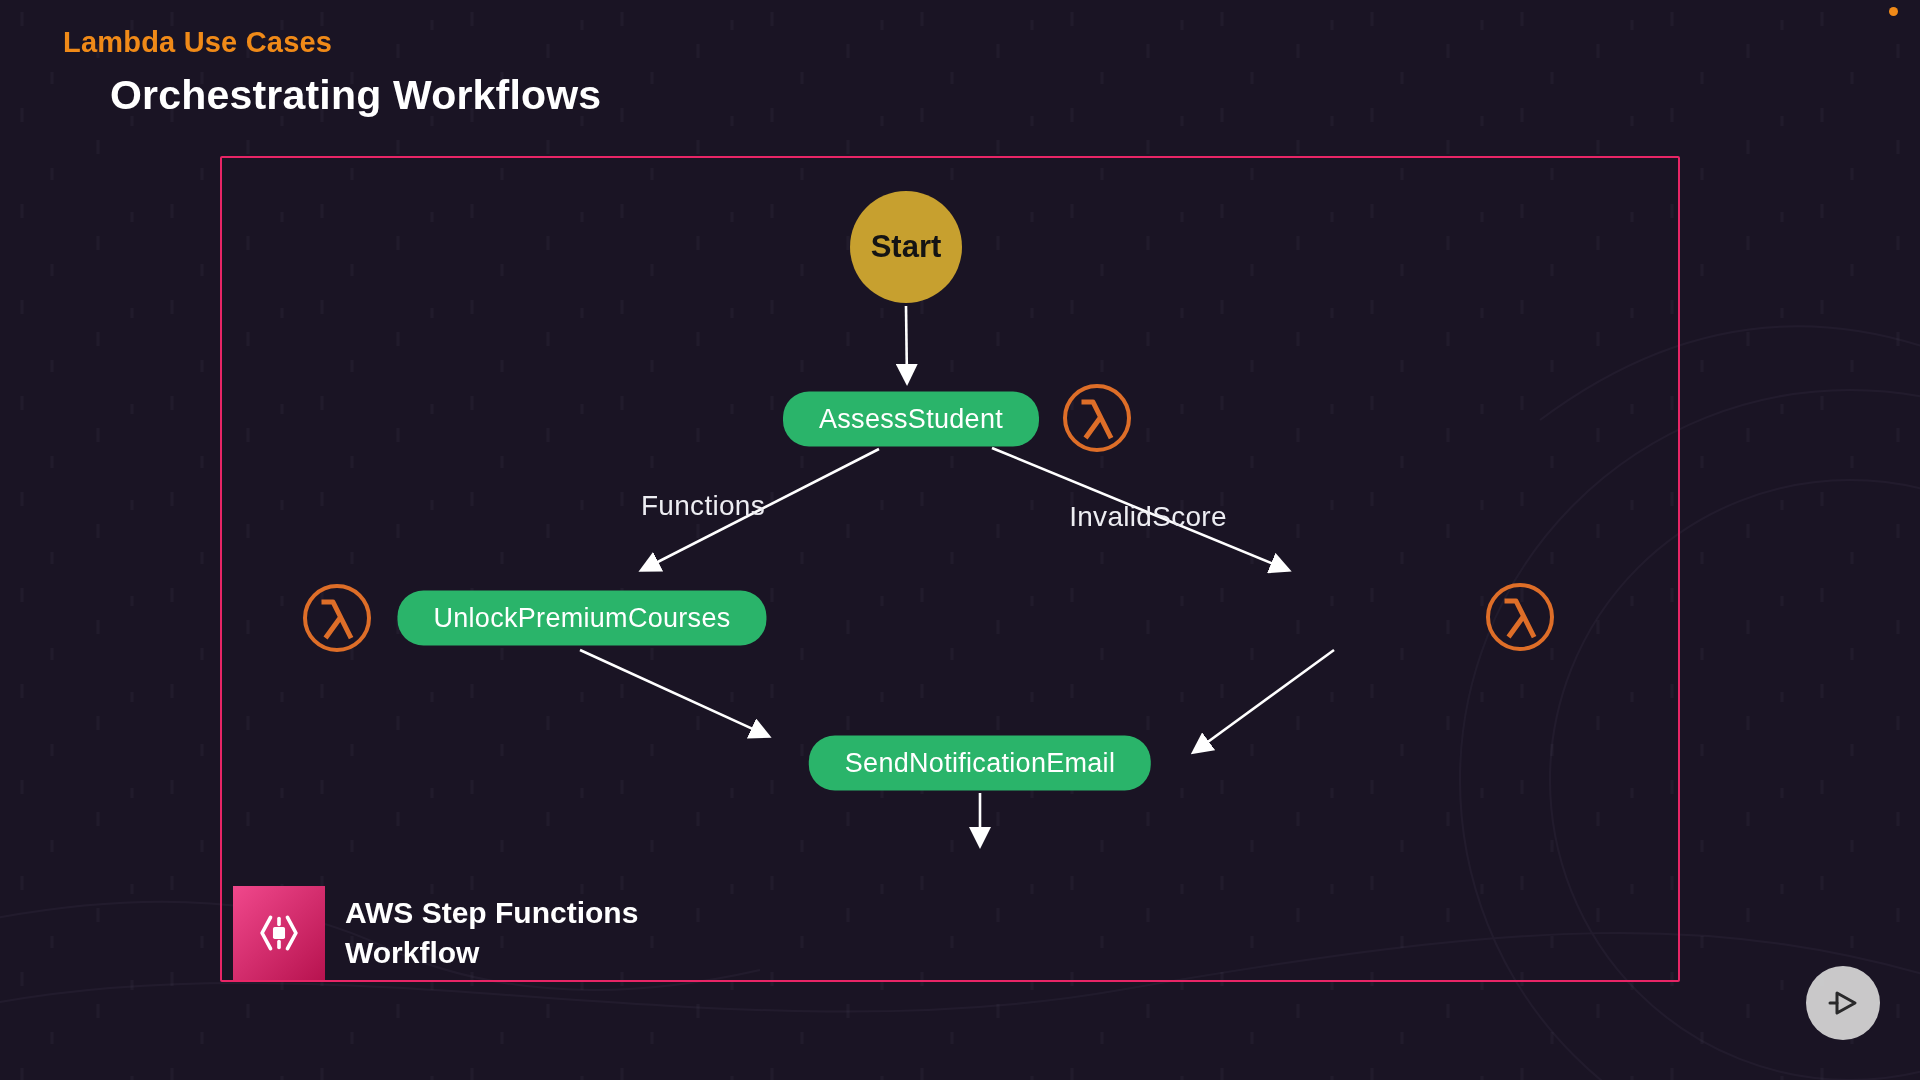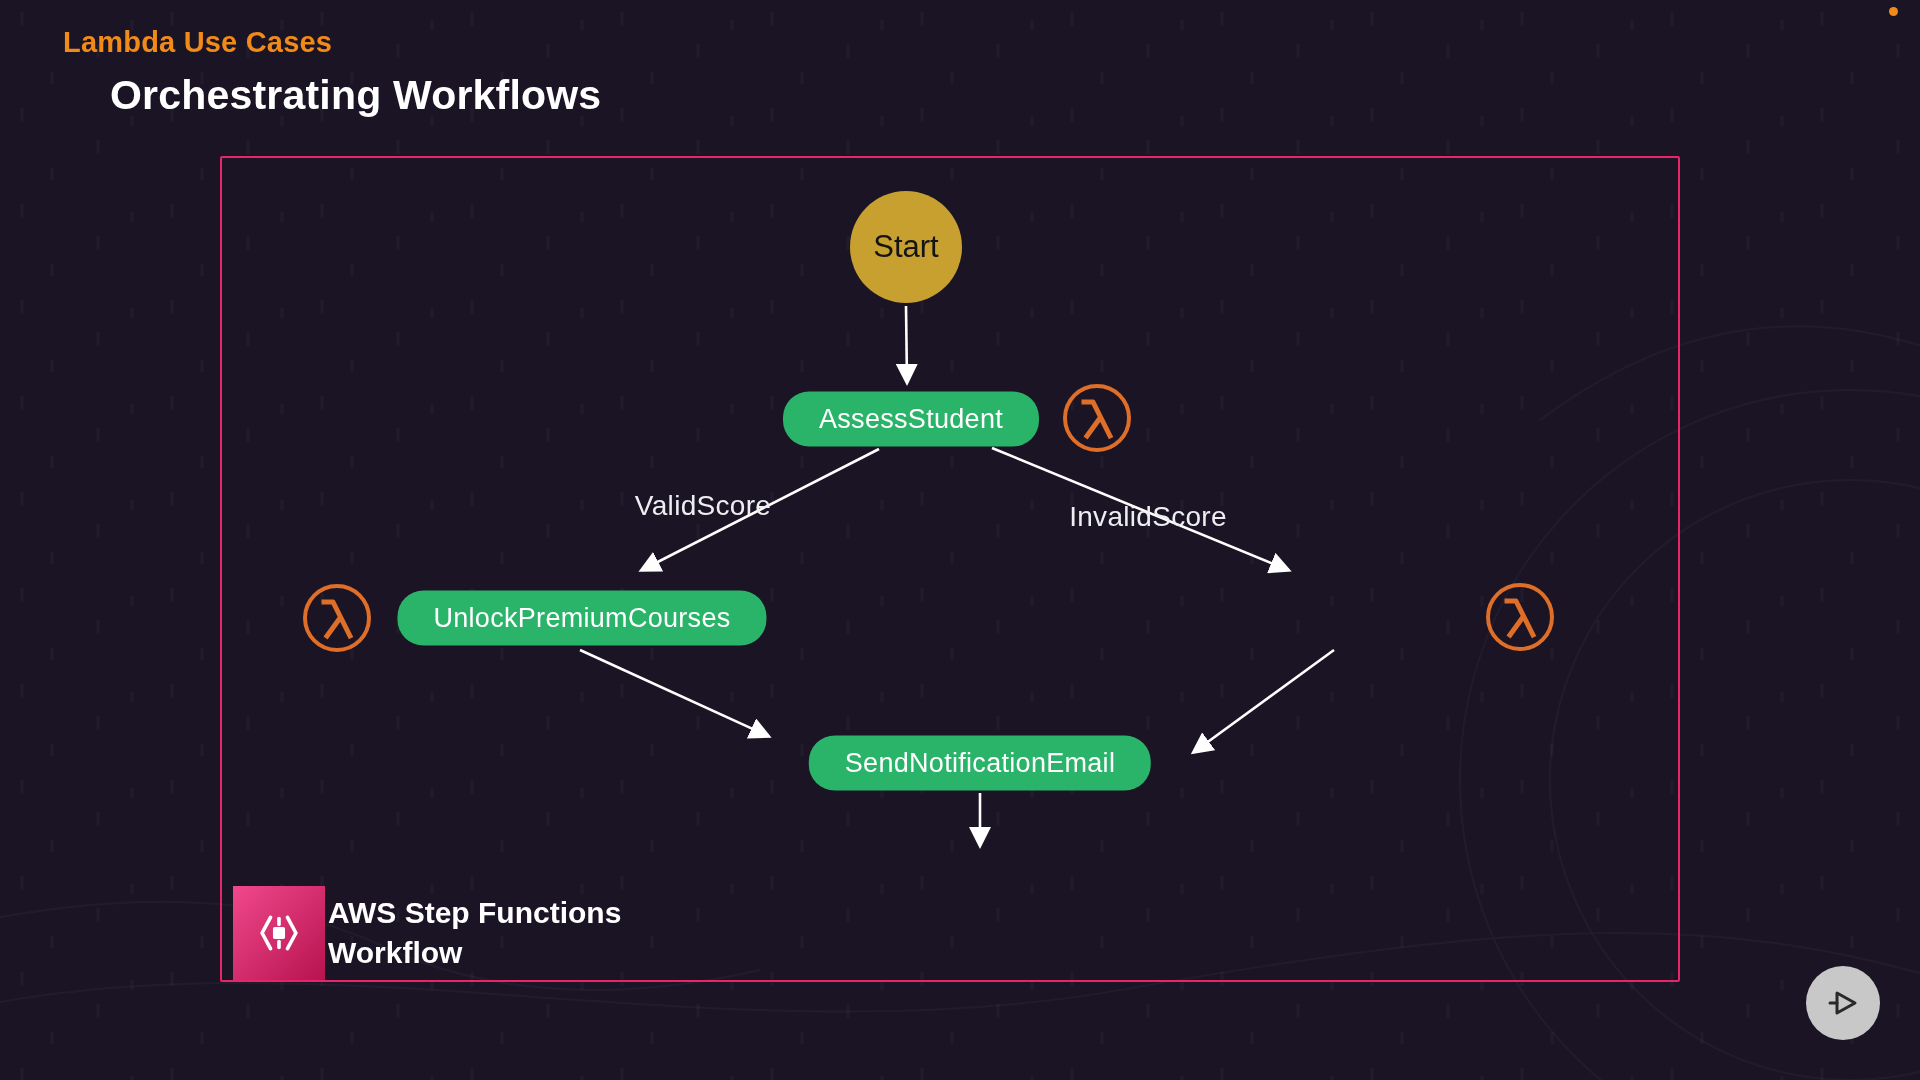--- a/index.html
+++ b/index.html
@@ -45,41 +45,41 @@
     position:absolute; left:0; top:0;
     width:1920px; height:1080px;
     pointer-events:none;
   }
   .start-node {
     width:112px; height:112px;
     border-radius:50%;
     background: var(--start-gold, #c7a02f);
     color: var(--start-text, #141414);
     display:flex; align-items:center; justify-content:center;
-    font-size:31px; font-weight:400;
+    font-size:31px; font-weight:700;
   }
   .state-node {
     background: var(--node-green, #2ab46a);
     color: var(--text-white, #ffffff);
     font-size:27px; font-weight:500;
     padding:12px 36px;
     border-radius:26px;
     white-space:nowrap;
     letter-spacing:0.3px;
   }
   .edge-label {
     color:#ededf2;
     font-size:28px; font-weight:400;
     white-space:nowrap;
     letter-spacing:0.3px;
   }
   .lambda-icon { display:block; }
   .badge {
     position:absolute; left:233px; top:886px;
-    display:flex; align-items:center; gap:3px;
+    display:flex; align-items:center; gap:20px;
     height:94px;
   }
   .badge-icon {
     width:92px; height:94px;
     background: linear-gradient(135deg, var(--stepfn-pink-light, #f0488c), var(--stepfn-pink-dark, #b7134f));
     display:flex; align-items:center; justify-content:center;
     flex:0 0 auto;
   }
   .badge-text {
     color: var(--text-white, #ffffff);
@@ -141,21 +141,21 @@
       <line x1="980" y1="793" x2="980" y2="845"></line>
     </g>
   </svg>
 
   <div class="center start-node" style="left:906px; top:247px">Start</div>
 
   <div class="center state-node" style="left:582px; top:618px">UnlockPremiumCourses</div>
   <div class="center state-node" style="left:911px; top:419px">AssessStudent</div>
   <div class="center state-node" style="left:980px; top:763px">SendNotificationEmail</div>
 
-  <div class="center edge-label" style="left:703px; top:506px">ValidScore</div>
+  <div class="center edge-label" style="left:703px; top:506px">Functions</div>
   <div class="center edge-label" style="left:1148px; top:517px">InvalidScore</div>
 
   <svg class="center lambda-icon" style="left:1097px; top:418px" width="76" height="76" viewBox="0 0 76 76">
     <circle cx="38" cy="38" r="32" style="stroke: var(--lambda-orange, #de6e28); fill:none" stroke-width="4"></circle>
     <path d="M25 22 h9 l17 34 M41 38 L28 56" style="stroke: var(--lambda-orange, #de6e28); fill:none" stroke-width="5" stroke-linejoin="round" stroke-linecap="square"></path>
   </svg>
   <svg class="center lambda-icon" style="left:337px; top:618px" width="76" height="76" viewBox="0 0 76 76">
     <circle cx="38" cy="38" r="32" style="stroke: var(--lambda-orange, #de6e28); fill:none" stroke-width="4"></circle>
     <path d="M25 22 h9 l17 34 M41 38 L28 56" style="stroke: var(--lambda-orange, #de6e28); fill:none" stroke-width="5" stroke-linejoin="round" stroke-linecap="square"></path>
   </svg>

